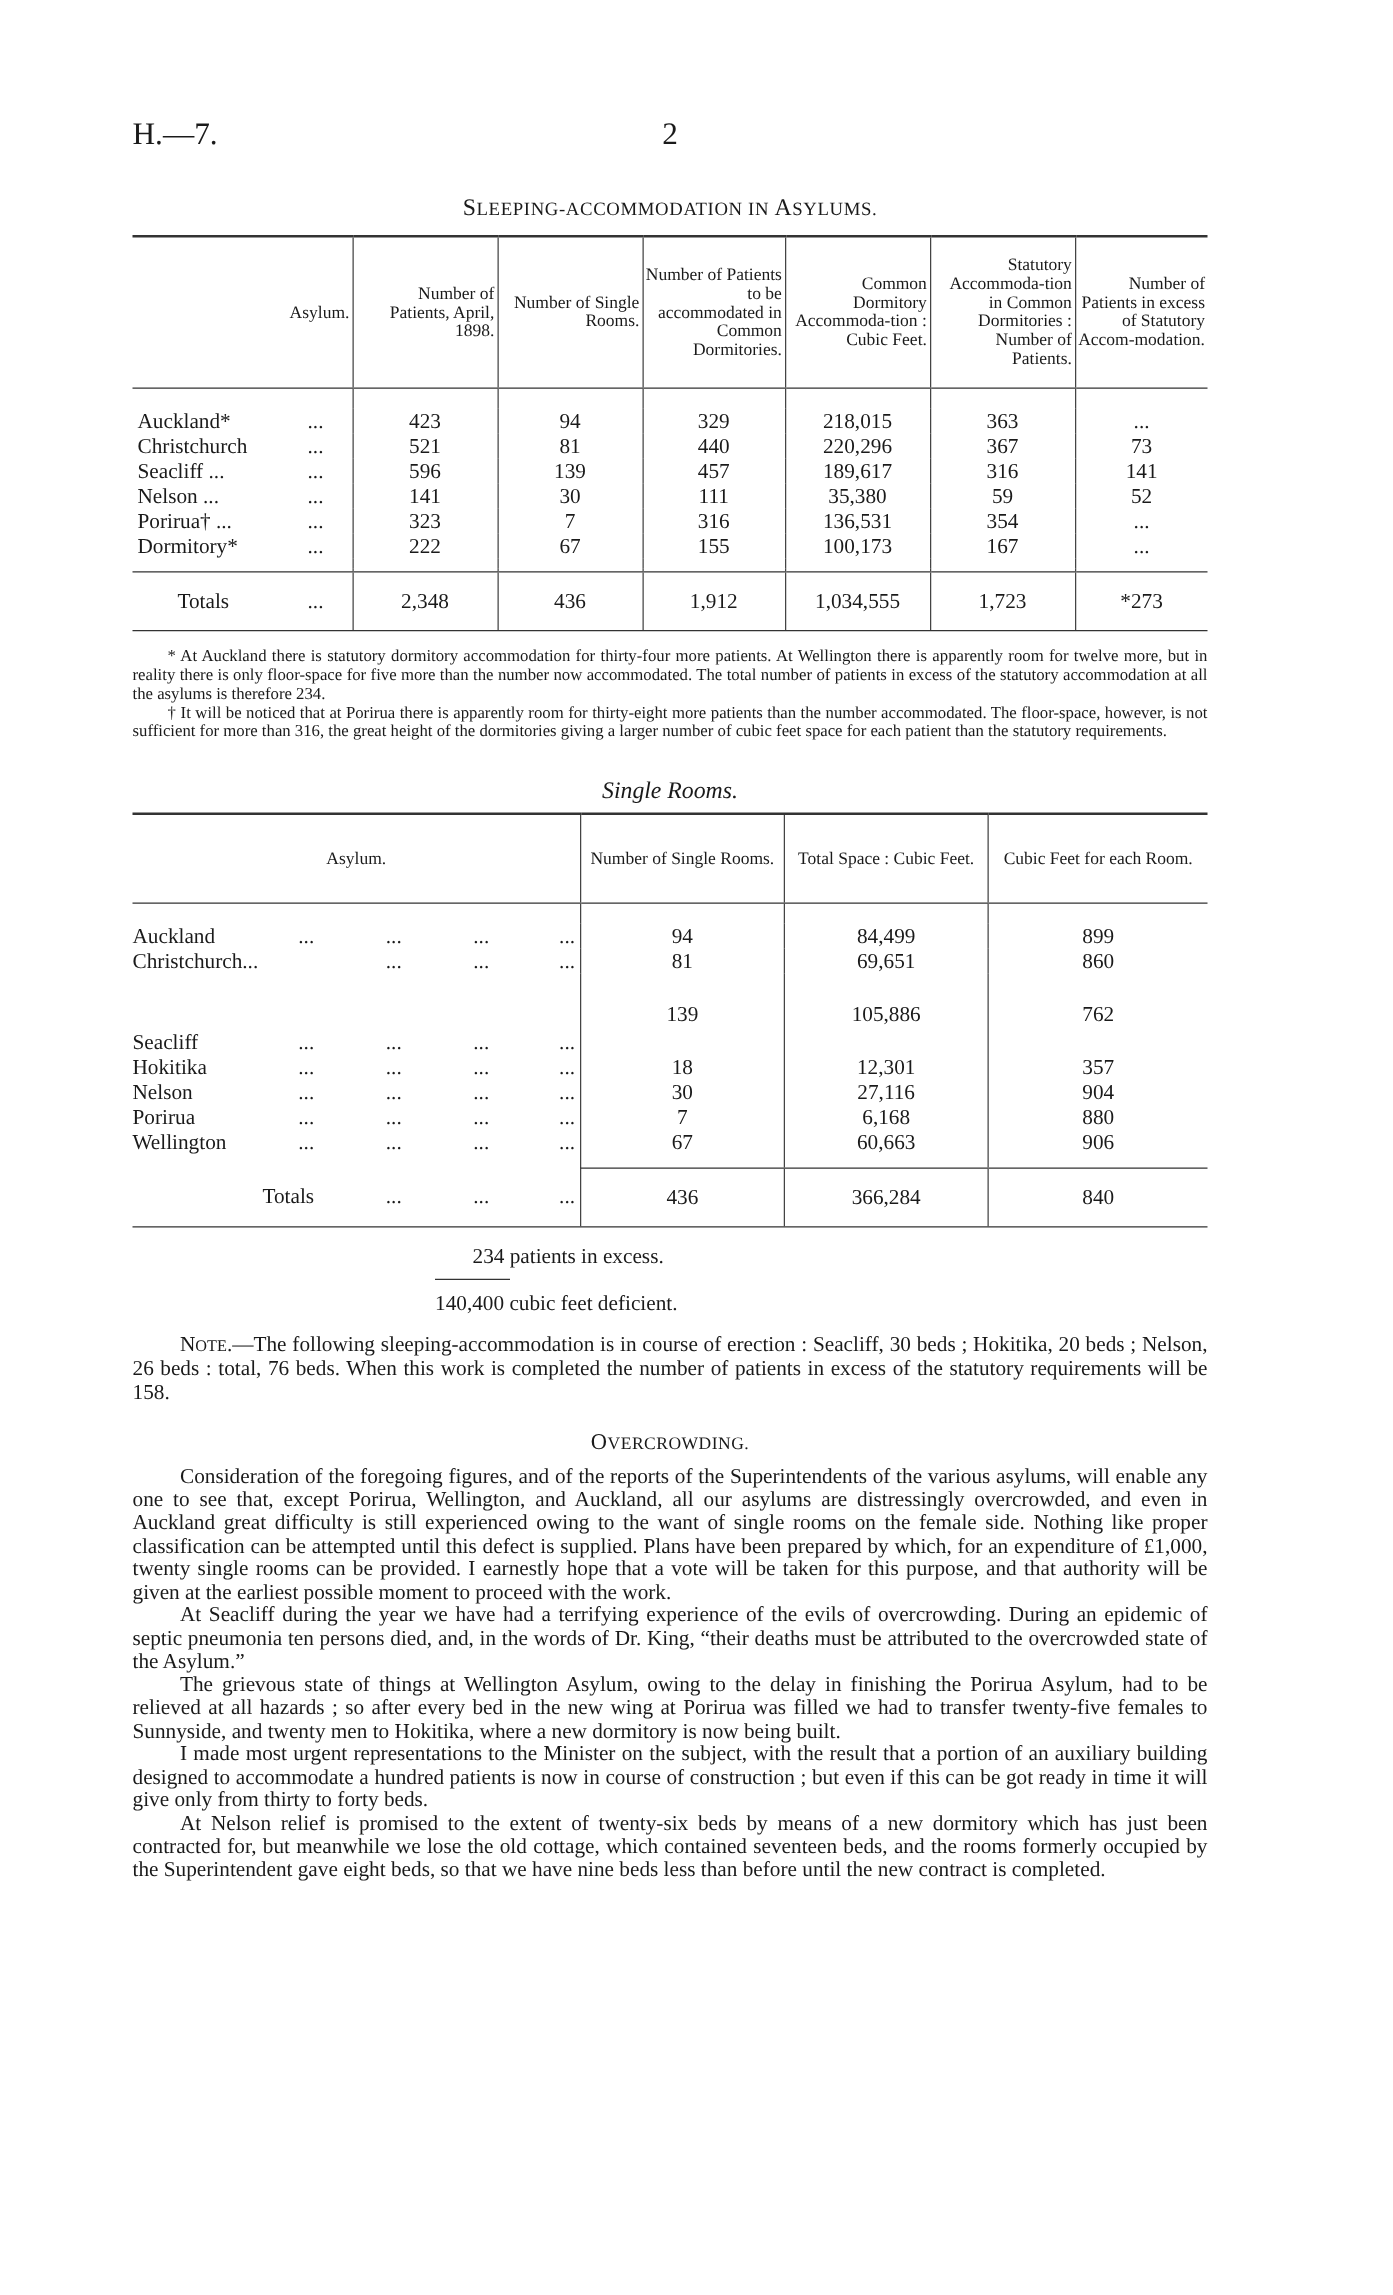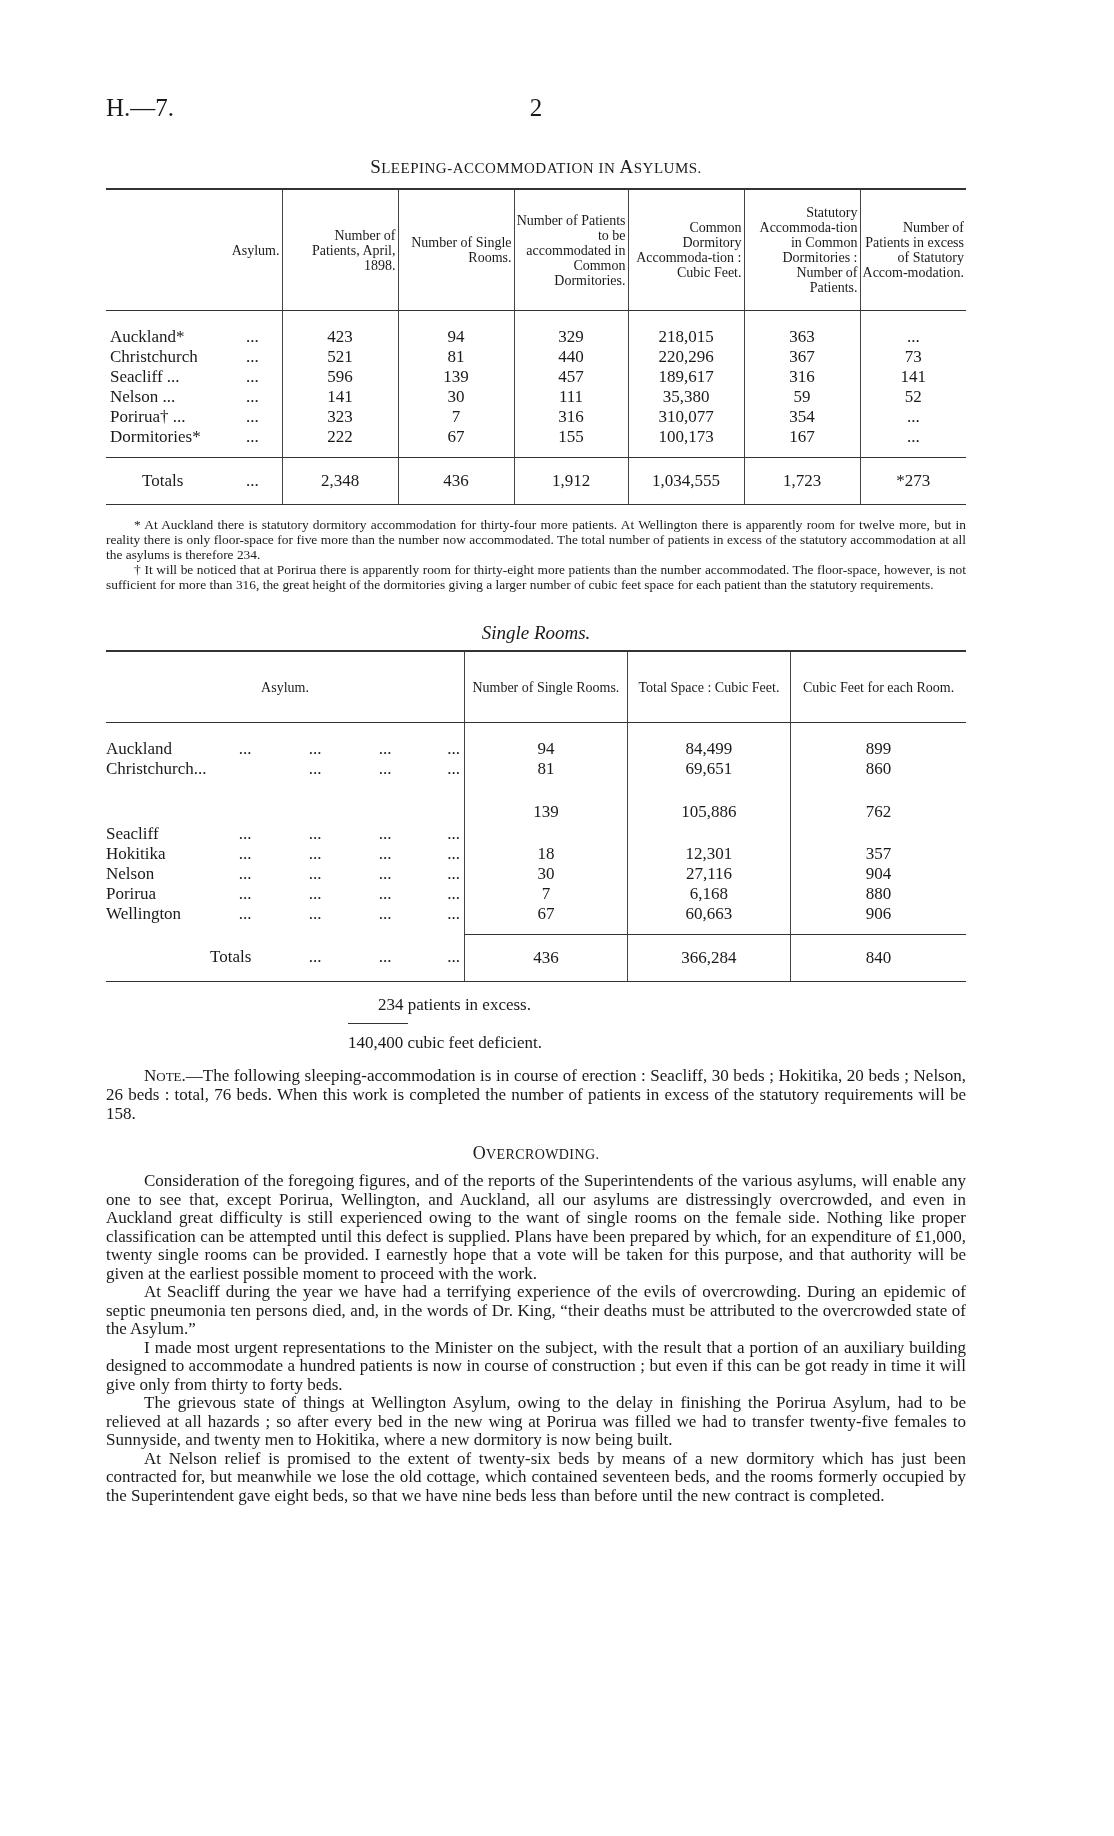--- a/index.html
+++ b/index.html
@@ -121,26 +121,26 @@
           <td class="n vr">111</td>
           <td class="n vr">35,380</td>
           <td class="n vr">59</td>
           <td class="n vr">52</td>
         </tr>
         <tr>
           <td style="white-space: nowrap;"><span style="display: inline-block; width: 136px;">Porirua† ...</span><span>...</span></td>
           <td class="n vr">323</td>
           <td class="n vr">7</td>
           <td class="n vr">316</td>
-          <td class="n vr">310,077</td>
+          <td class="n vr">136,531</td>
           <td class="n vr">354</td>
           <td class="n vr">...</td>
         </tr>
         <tr>
-          <td style="white-space: nowrap;"><span style="display: inline-block; width: 136px;">Dormitories*</span><span>...</span></td>
+          <td style="white-space: nowrap;"><span style="display: inline-block; width: 136px;">Dormitory*</span><span>...</span></td>
           <td class="n vr">222</td>
           <td class="n vr">67</td>
           <td class="n vr">155</td>
           <td class="n vr">100,173</td>
           <td class="n vr">167</td>
           <td class="n vr">...</td>
         </tr>
         <tr>
           <td style="height:8px"></td>
           <td class="vr"></td>
@@ -273,17 +273,17 @@
 
   <div class="body note">
     <p><span>N</span><span style="font-size:13px">OTE</span><span>.—The following sleeping-accommodation is in course of erection : Seacliff, 30 beds ; Hokitika, 20 beds ; Nelson, 26 beds : total, 76 beds. When this work is completed the number of patients in excess of the statutory requirements will be 158.</span></p>
   </div>
 
   <div class="sub-title"><span class="cap">O</span><span>VERCROWDING.</span></div>
 
   <div class="body">
     <p>Consideration of the foregoing figures, and of the reports of the Superintendents of the various asylums, will enable any one to see that, except Porirua, Wellington, and Auckland, all our asylums are distressingly overcrowded, and even in Auckland great difficulty is still experienced owing to the want of single rooms on the female side. Nothing like proper classification can be attempted until this defect is supplied. Plans have been prepared by which, for an expenditure of £1,000, twenty single rooms can be provided. I earnestly hope that a vote will be taken for this purpose, and that authority will be given at the earliest possible moment to proceed with the work.</p>
     <p>At Seacliff during the year we have had a terrifying experience of the evils of overcrowding. During an epidemic of septic pneumonia ten persons died, and, in the words of Dr. King, “their deaths must be attributed to the overcrowded state of the Asylum.”</p>
+    <p>The grievous state of things at Wellington Asylum, owing to the delay in finishing the Porirua Asylum, had to be relieved at all hazards ; so after every bed in the new wing at Porirua was filled we had to transfer twenty-five females to Sunnyside, and twenty men to Hokitika, where a new dormitory is now being built.</p>
     <p>I made most urgent representations to the Minister on the subject, with the result that a portion of an auxiliary building designed to accommodate a hundred patients is now in course of construction ; but even if this can be got ready in time it will give only from thirty to forty beds.</p>
-    <p>The grievous state of things at Wellington Asylum, owing to the delay in finishing the Porirua Asylum, had to be relieved at all hazards ; so after every bed in the new wing at Porirua was filled we had to transfer twenty-five females to Sunnyside, and twenty men to Hokitika, where a new dormitory is now being built.</p>
     <p>At Nelson relief is promised to the extent of twenty-six beds by means of a new dormitory which has just been contracted for, but meanwhile we lose the old cottage, which contained seventeen beds, and the rooms formerly occupied by the Superintendent gave eight beds, so that we have nine beds less than before until the new contract is completed.</p>
   </div>
 </div>
 
 </body></html>

